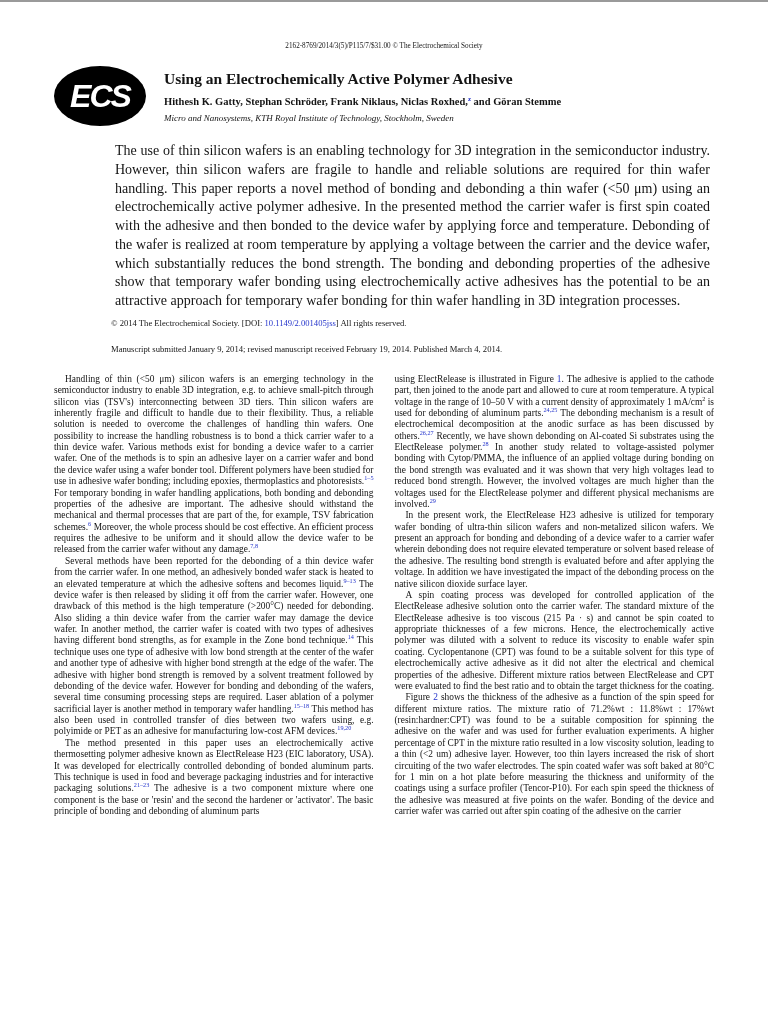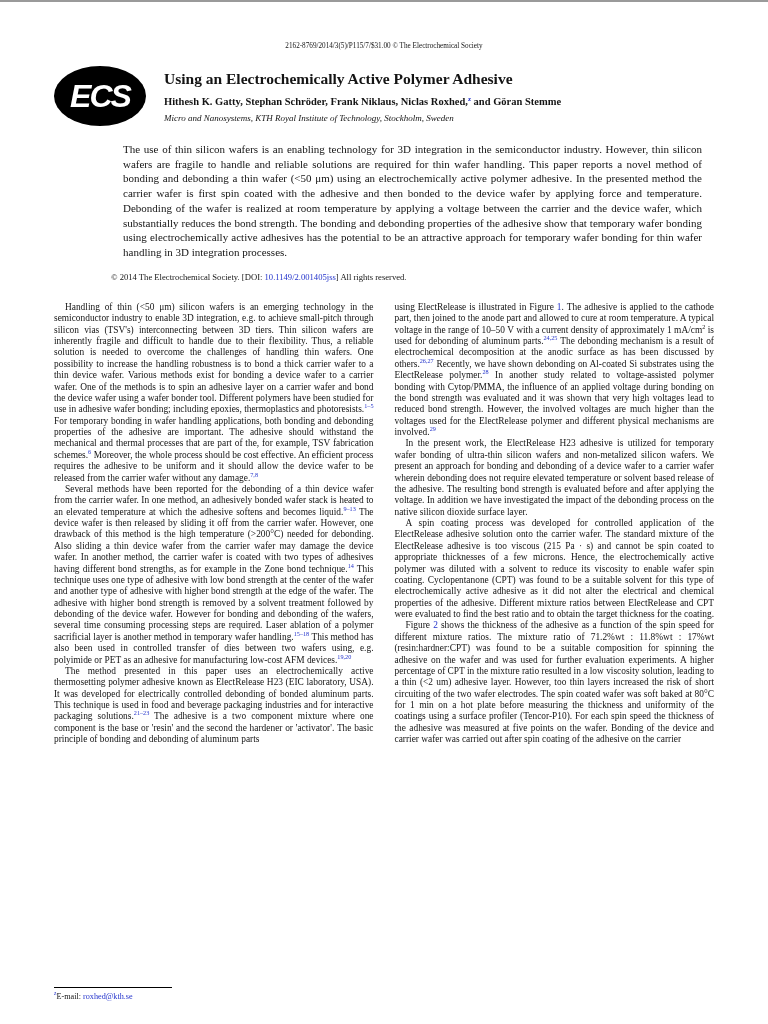--- a/index.html
+++ b/index.html
@@ -40,21 +40,21 @@
     font-weight:bold; font-style:italic;
     font-size:32px; letter-spacing:-2px;
   }
   .reg { position:absolute; right:6px; bottom:6px; color:#fff; font-size:6px; }
   .mast-text { flex:1 1 auto; }
   .title { font-size:15.5px; font-weight:bold; line-height:1.28; }
   .authors { font-size:10.5px; font-weight:bold; margin-top:8px; }
   .affiliation { font-size:9px; font-style:italic; margin-top:6px; }
   
   .abstract { margin:16px 0 0 57px; }
-  .abs-text { margin:12px; font-size:11px; line-height:1.34; text-align:justify; }
+  .abs-text { margin:4px; font-size:14px; line-height:1.34; text-align:justify; }
   .abs-copy { margin:7px 0 0 0; font-size:8.6px; }
   
   .manuscript { margin:16px 0 0 57px; font-size:8.6px; }
   
   .body { display:flex; gap:21px; margin-top:20px; height:700px; }
   .col {
     width:319.5px; box-sizing:border-box;
     font-size:9.4px; line-height:1.21; text-align:justify;
   }
   .col.left { display:flex; flex-direction:column; }
@@ -92,20 +92,21 @@
       <div class="authors">Hithesh K. Gatty, Stephan Schröder, Frank Niklaus, Niclas Roxhed,<sup class="link">z</sup> and Göran Stemme</div>
       <div class="affiliation">Micro and Nanosystems, KTH Royal Institute of Technology, Stockholm, Sweden</div>
     </div>
   </div>
 
   <div class="abstract">
     <p class="abs-text">The use of thin silicon wafers is an enabling technology for 3D integration in the semiconductor industry. However, thin silicon wafers are fragile to handle and reliable solutions are required for thin wafer handling. This paper reports a novel method of bonding and debonding a thin wafer (&lt;50 μm) using an electrochemically active polymer adhesive. In the presented method the carrier wafer is first spin coated with the adhesive and then bonded to the device wafer by applying force and temperature. Debonding of the wafer is realized at room temperature by applying a voltage between the carrier and the device wafer, which substantially reduces the bond strength. The bonding and debonding properties of the adhesive show that temporary wafer bonding using electrochemically active adhesives has the potential to be an attractive approach for temporary wafer bonding for thin wafer handling in 3D integration processes.</p>
     <p class="abs-copy">© 2014 The Electrochemical Society. [DOI: <span class="link">10.1149/2.001405jss</span>] All rights reserved.</p>
   </div>
 
+  <div class="manuscript">Manuscript submitted January 9, 2014; revised manuscript received February 19, 2014. Published March 4, 2014.</div>
 
   <div class="body">
     <div class="col left">
       <p>Handling of thin (&lt;50 μm) silicon wafers is an emerging technology in the semiconductor industry to enable 3D integration, e.g. to achieve small-pitch through silicon vias (TSV's) interconnecting between 3D tiers. Thin silicon wafers are inherently fragile and difficult to handle due to their flexibility. Thus, a reliable solution is needed to overcome the challenges of handling thin wafers. One possibility to increase the handling robustness is to bond a thick carrier wafer to a thin device wafer. Various methods exist for bonding a device wafer to a carrier wafer. One of the methods is to spin an adhesive layer on a carrier wafer and bond the device wafer using a wafer bonder tool. Different polymers have been studied for use in adhesive wafer bonding; including epoxies, thermoplastics and photoresists.<sup class="link">1–5</sup> For temporary bonding in wafer handling applications, both bonding and debonding properties of the adhesive are important. The adhesive should withstand the mechanical and thermal processes that are part of the, for example, TSV fabrication schemes.<sup class="link">6</sup> Moreover, the whole process should be cost effective. An efficient process requires the adhesive to be uniform and it should allow the device wafer to be released from the carrier wafer without any damage.<sup class="link">7,8</sup></p>
       <p>Several methods have been reported for the debonding of a thin device wafer from the carrier wafer. In one method, an adhesively bonded wafer stack is heated to an elevated temperature at which the adhesive softens and becomes liquid.<sup class="link">9–13</sup> The device wafer is then released by sliding it off from the carrier wafer. However, one drawback of this method is the high temperature (&gt;200°C) needed for debonding. Also sliding a thin device wafer from the carrier wafer may damage the device wafer. In another method, the carrier wafer is coated with two types of adhesives having different bond strengths, as for example in the Zone bond technique.<sup class="link">14</sup> This technique uses one type of adhesive with low bond strength at the center of the wafer and another type of adhesive with higher bond strength at the edge of the wafer. The adhesive with higher bond strength is removed by a solvent treatment followed by debonding of the device wafer. However for bonding and debonding of the wafers, several time consuming processing steps are required. Laser ablation of a polymer sacrificial layer is another method in temporary wafer handling.<sup class="link">15–18</sup> This method has also been used in controlled transfer of dies between two wafers using, e.g. polyimide or PET as an adhesive for manufacturing low-cost AFM devices.<sup class="link">19,20</sup></p>
       <p>The method presented in this paper uses an electrochemically active thermosetting polymer adhesive known as ElectRelease H23 (EIC laboratory, USA). It was developed for electrically controlled debonding of bonded aluminum parts. This technique is used in food and beverage packaging industries and for interactive packaging solutions.<sup class="link">21–23</sup> The adhesive is a two component mixture where one component is the base or 'resin' and the second the hardener or 'activator'. The basic principle of bonding and debonding of aluminum parts</p>
       <div class="footnote">
         <div class="fn-rule"></div>
         <div><sup class="link">z</sup>E-mail: <span class="link">roxhed@kth.se</span></div>
       </div>

